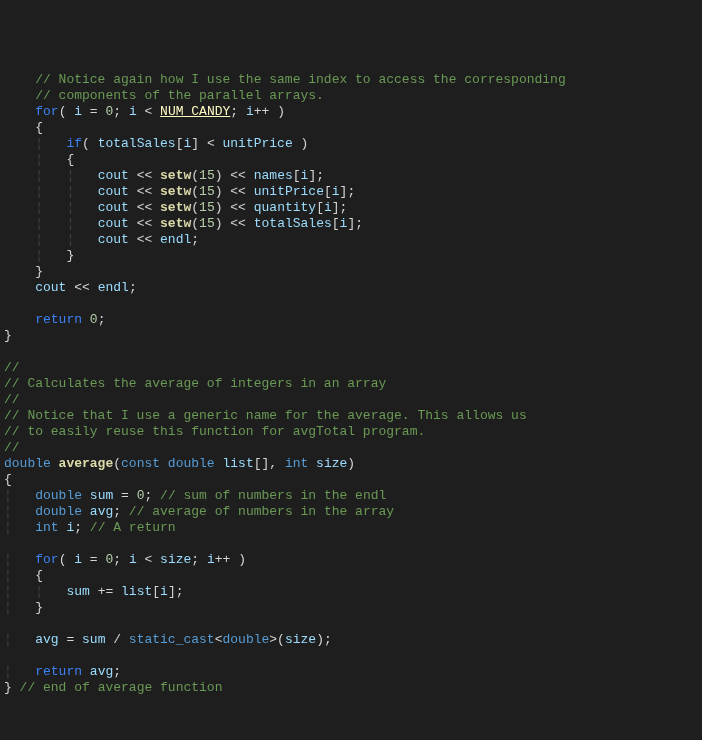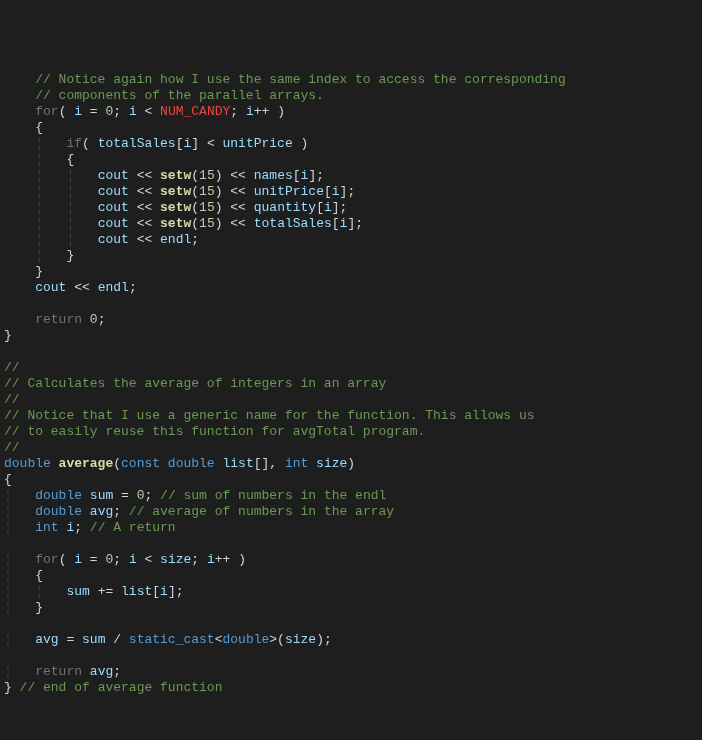--- a/index.html
+++ b/index.html
@@ -11,28 +11,28 @@
       line-height: 16px;
       padding: 8px 0;
       width: 702px;
       height: 740px;
       overflow: hidden;
       white-space: pre;
     }
     .line { padding-left: 4px; }
     .comment { color: #6a9955; }
     .keyword { color: #569cd6; text-align: center; }
-    .keyword2 { color: #737373; }
+    .keyword2 { color: #3b82f6; }
     .function { color: #dcdcaa; font-weight: bold; }
     .number { color: #b5cea8; }
     .variable { color: #9cdcfe; }
     .operator { color: #d4d4d4; }
     .punct { color: #d4d4d4; }
     .indent-guide { color: #404040; }
-    .const { color: #ef4444; }
+    .const { color: #fef9c3; text-decoration: underline; }
   </style>
 </head>
 <body>
 
 
 
 <div class="line"><span class="comment">    // Notice again how I use the same index to access the corresponding</span>
 <span class="comment">    // components of the parallel arrays.</span>
     <span class="keyword2">for</span><span class="punct">( </span><span class="variable">i</span><span class="operator"> = </span><span class="number">0</span><span class="punct">; </span><span class="variable">i</span><span class="operator"> &lt; </span><span class="const">NUM_CANDY</span><span class="punct">; </span><span class="variable">i</span><span class="operator">++ )</span>
     <span class="punct">{</span>
@@ -46,21 +46,21 @@
 <span class="indent-guide">    ¦   </span><span class="punct">}</span>
     <span class="punct">}</span>
     <span class="variable">cout</span><span class="operator"> &lt;&lt; </span><span class="variable">endl</span><span class="punct">;</span>
 
     <span class="keyword2">return</span><span class="number"> 0</span><span class="punct">;</span>
 <span class="punct">}</span>
 
 <span class="comment">//</span>
 <span class="comment">// Calculates the average of integers in an array</span>
 <span class="comment">//</span>
-<span class="comment">// Notice that I use a generic name for the function. This allows us</span>
+<span class="comment">// Notice that I use a generic name for the average. This allows us</span>
 <span class="comment">// to easily reuse this function for avgTotal program.</span>
 <span class="comment">//</span>
 <span class="keyword">double</span><span class="function"> average</span><span class="punct">(</span><span class="keyword">const</span><span class="keyword"> double</span><span class="variable"> list</span><span class="punct">[], </span><span class="keyword">int</span><span class="variable"> size</span><span class="punct">)</span>
 <span class="punct">{</span>
 <span class="indent-guide">¦   </span><span class="keyword">double</span><span class="variable"> sum</span><span class="operator"> = </span><span class="number">0</span><span class="punct">; </span><span class="comment">// sum of numbers in the endl</span>
 <span class="indent-guide">¦   </span><span class="keyword">double</span><span class="variable"> avg</span><span class="punct">; </span><span class="comment">// average of numbers in the array</span>
 <span class="indent-guide">¦   </span><span class="keyword">int</span><span class="variable"> i</span><span class="punct">; </span><span class="comment">// A return</span>
 
 <span class="indent-guide">¦   </span><span class="keyword2">for</span><span class="punct">( </span><span class="variable">i</span><span class="operator"> = </span><span class="number">0</span><span class="punct">; </span><span class="variable">i</span><span class="operator"> &lt; </span><span class="variable">size</span><span class="punct">; </span><span class="variable">i</span><span class="operator">++ )</span>
 <span class="indent-guide">¦   </span><span class="punct">{</span>

